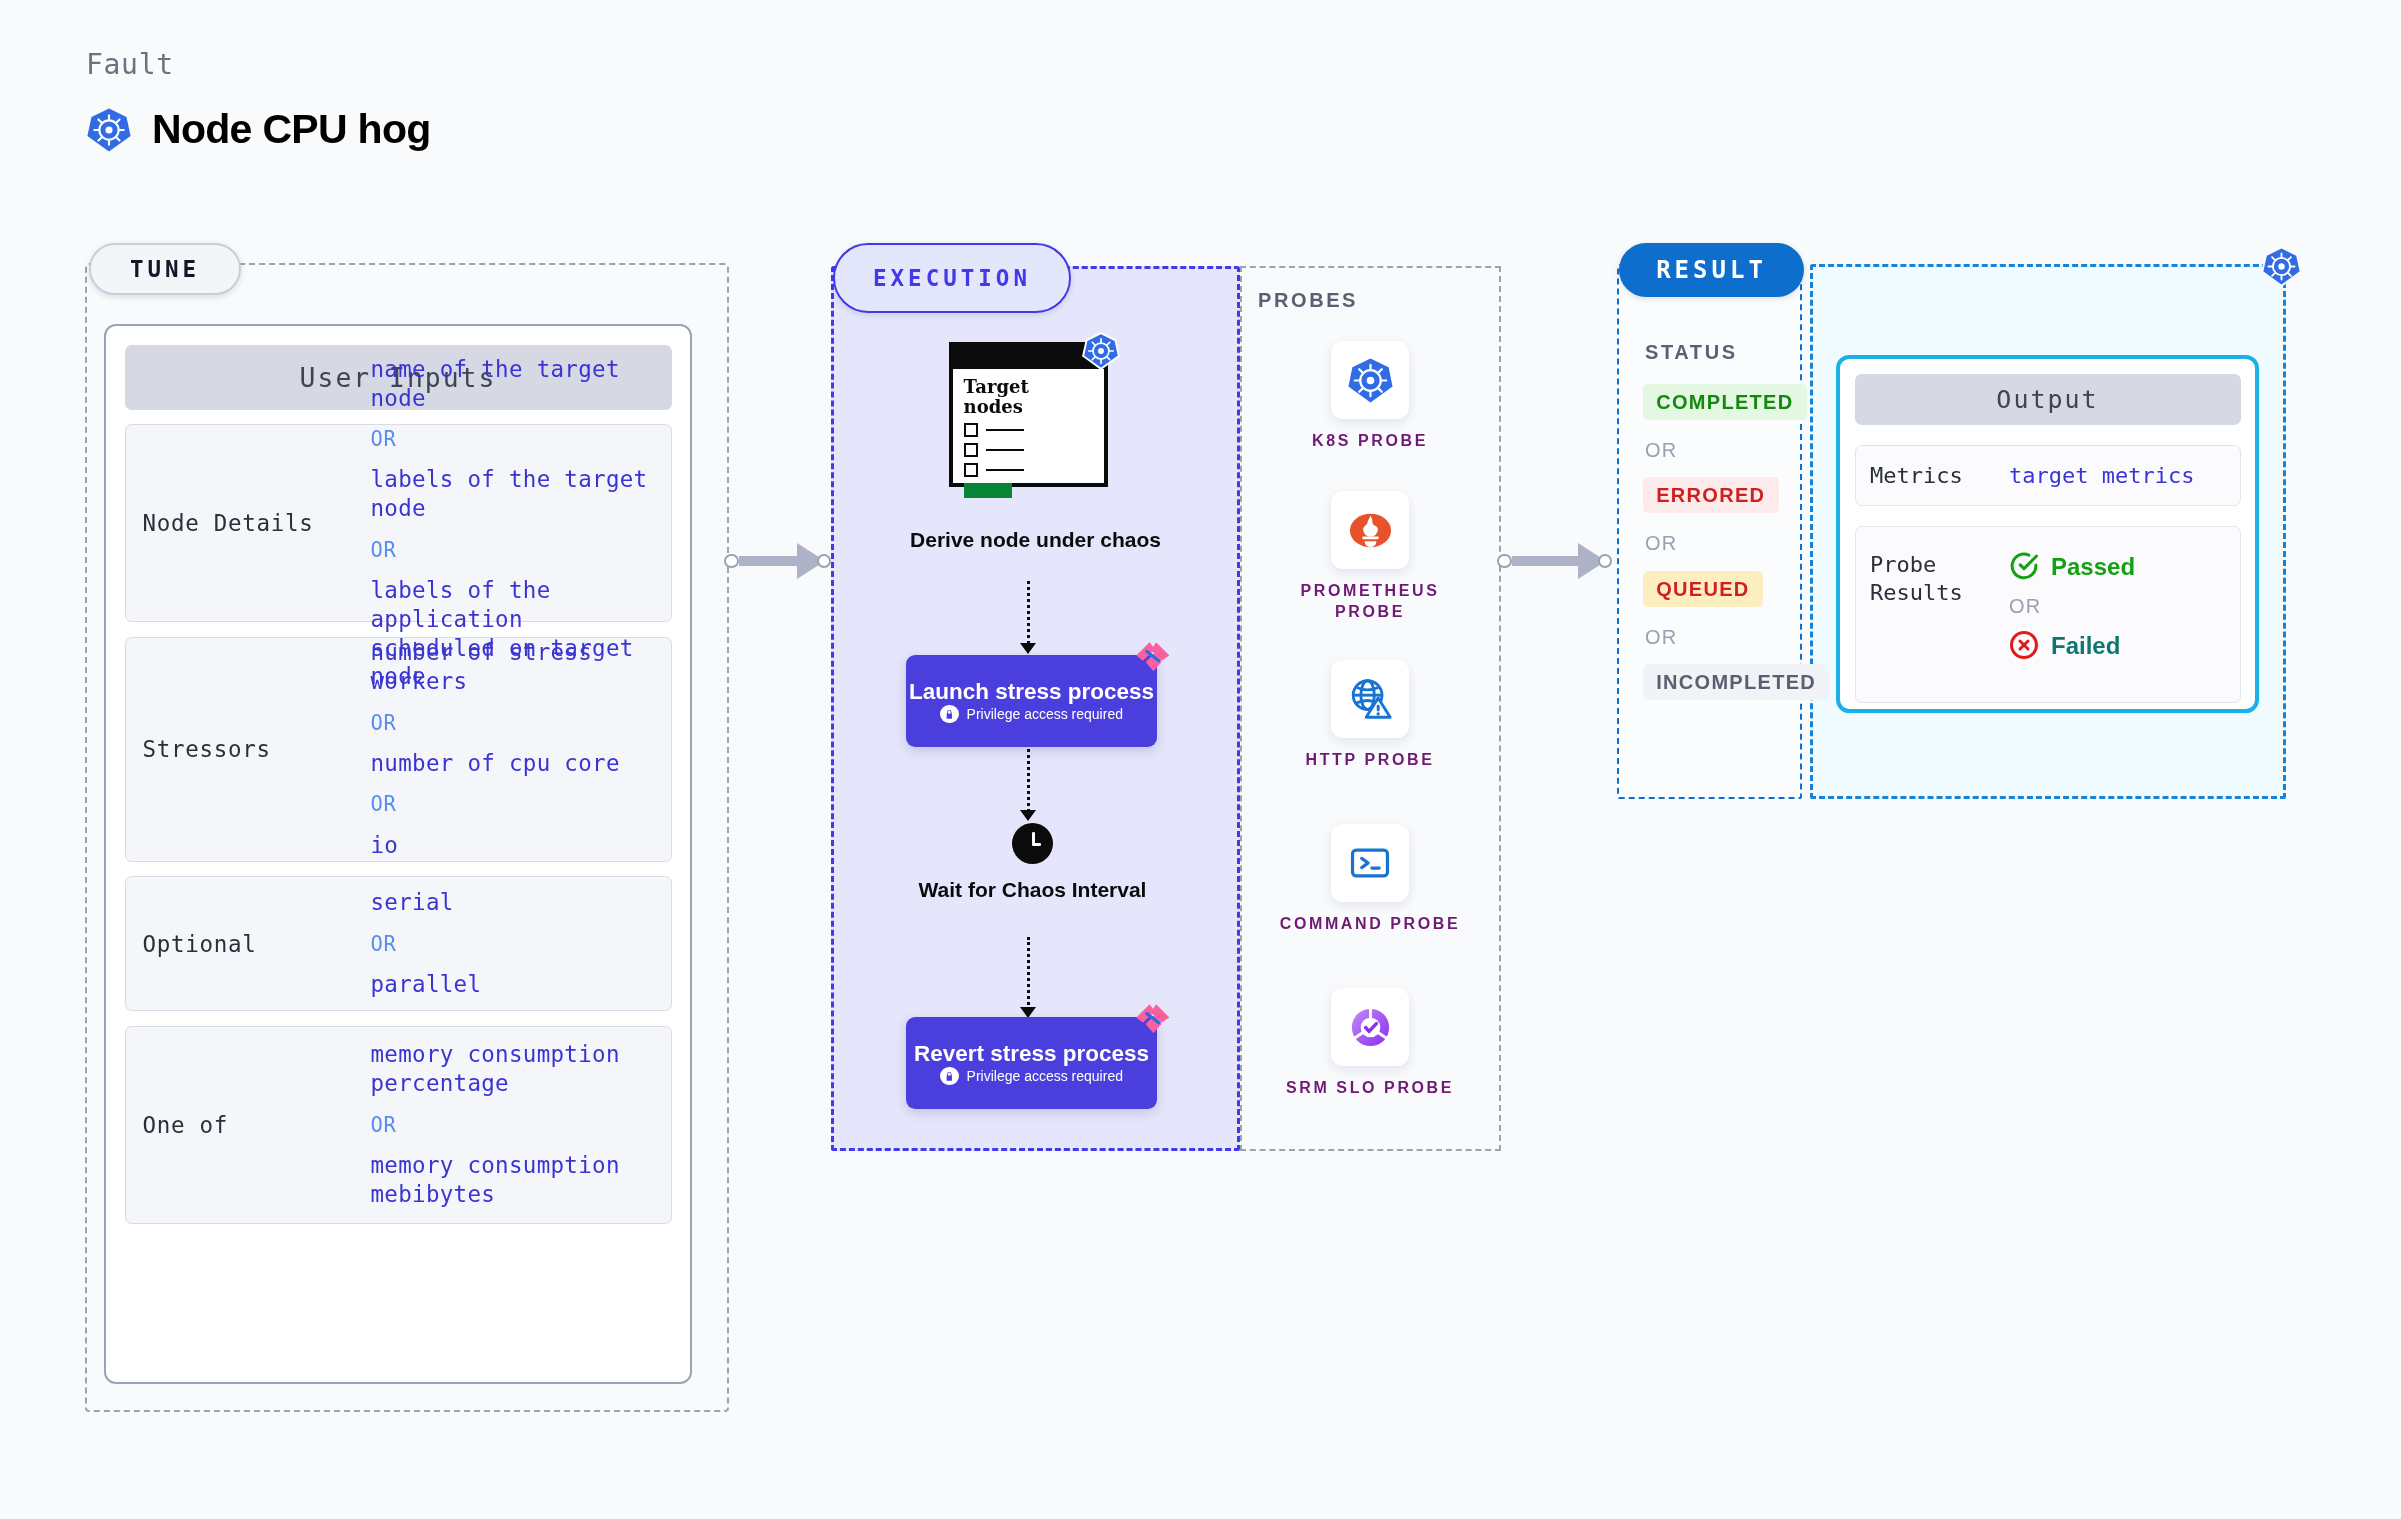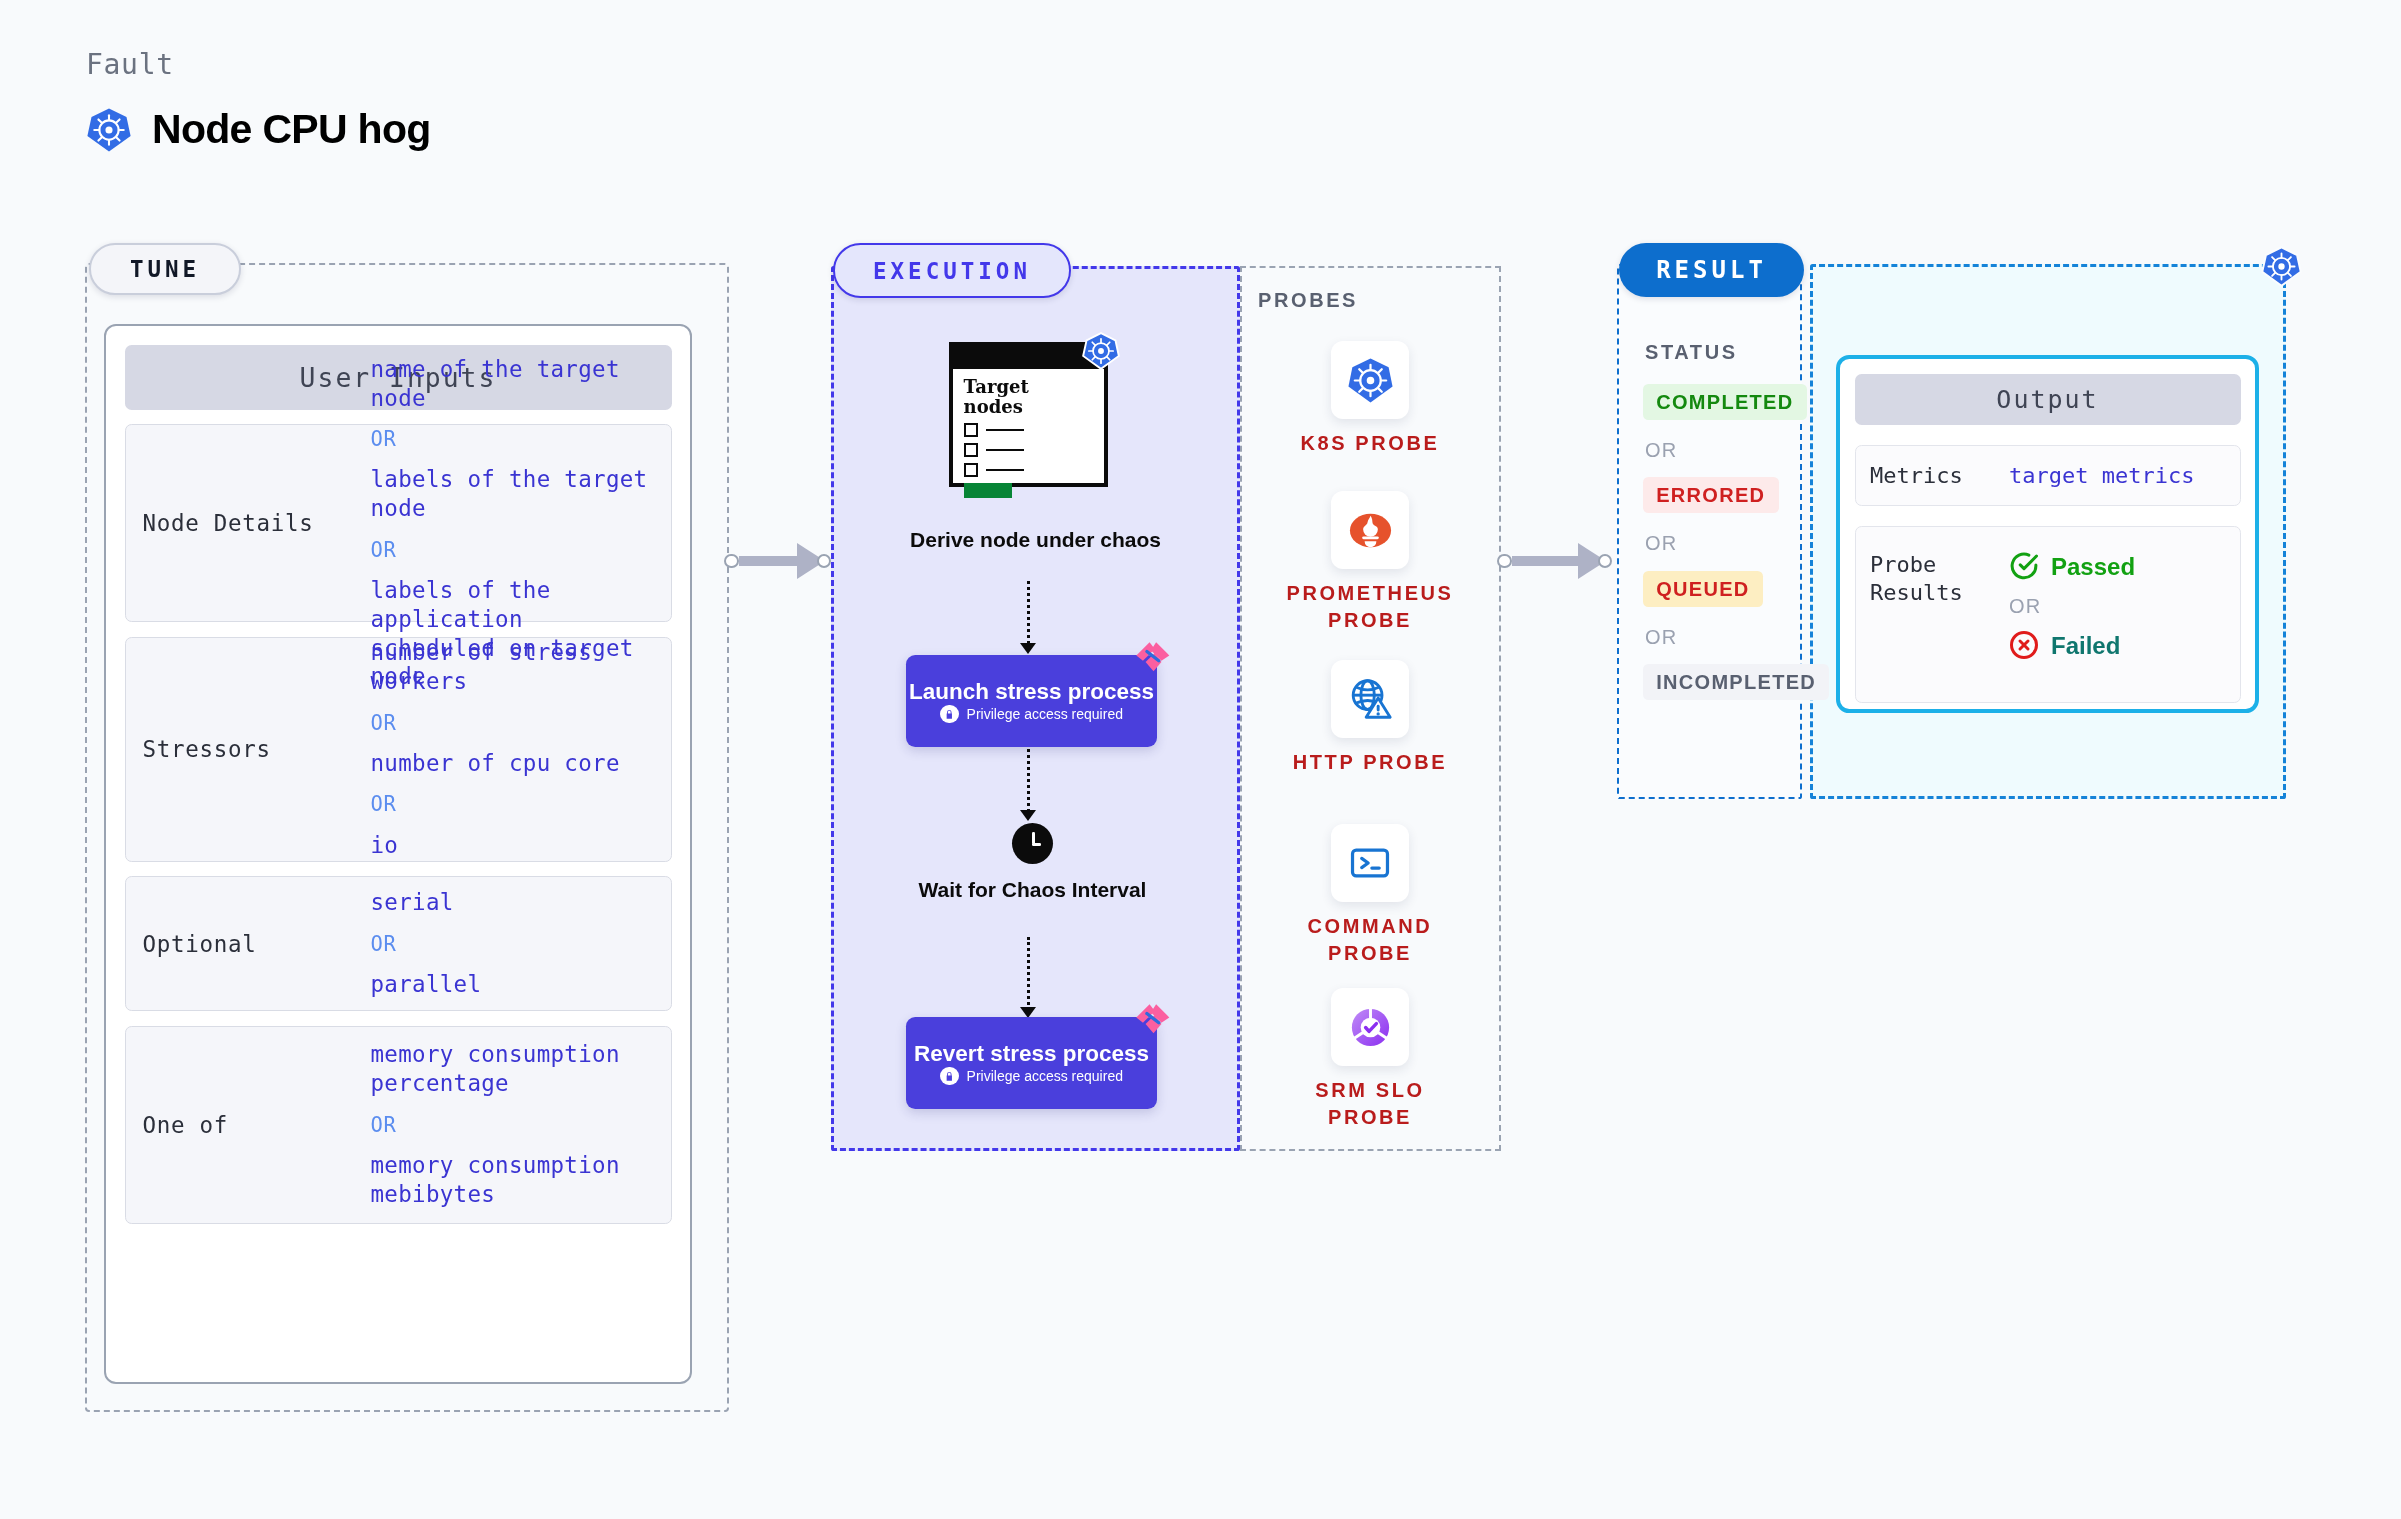--- a/index.html
+++ b/index.html
@@ -80,21 +80,21 @@
     font-family: "DejaVu Sans Mono", monospace;
     font-size: 22.5px; color: #3a34d2; line-height: 1.28; letter-spacing: 0.3px;
   }
   .or {
     font-family: "DejaVu Sans Mono", monospace;
     font-size: 20.5px; color: #5b8def; letter-spacing: 0.7px;
   }
 
   
   #exec-tag {
-    left: 833px; top: 243px; width: 238px; height: 55px;
+    left: 833px; top: 243px; width: 238px; height: 70px;
     background: #e4e6fc; border: 2.6px solid #4338ea;
     color: #4338ea; font-size: 22.5px;
   }
   #exec-dashed {
     left: 831px; top: 266px; width: 409px; height: 885px;
     border: 3.3px dashed #4338ea; border-radius: 2.6px;
     background: #e5e6fb;
   }
   #probes-dashed {
     left: 1240px; top: 266px; width: 261px; height: 885px;
@@ -112,22 +112,22 @@
     position: absolute; width: 198px;
     display: flex; flex-direction: column; align-items: center; gap: 10.6px;
     left: 1271px;
   }
   .probe-tile {
     width: 78px; height: 78px; background: #fff; border-radius: 12px;
     display: flex; align-items: center; justify-content: center;
     box-shadow: 0 4px 10.6px rgba(30,40,80,.10);
   }
   .probe-name {
-    font-size: 20px; letter-spacing: 2.6px; font-weight: 600;
-    color: #b91c1c; text-align: center; line-height: 1.35;
+    font-size: 16px; letter-spacing: 2.6px; font-weight: 600;
+    color: #701a75; text-align: center; line-height: 1.35;
   }
 
   
   .node-card {
     position: absolute; left: 949px; top: 342px; width: 159px; height: 145px;
     background: #fff; border: 4px solid #0b0b0b;
   }
   .node-card .bar { height: 22.5px; background: #0b0b0b; }
   .node-card .body { padding: 8px 10.6px; }
   .node-card .ttl {

